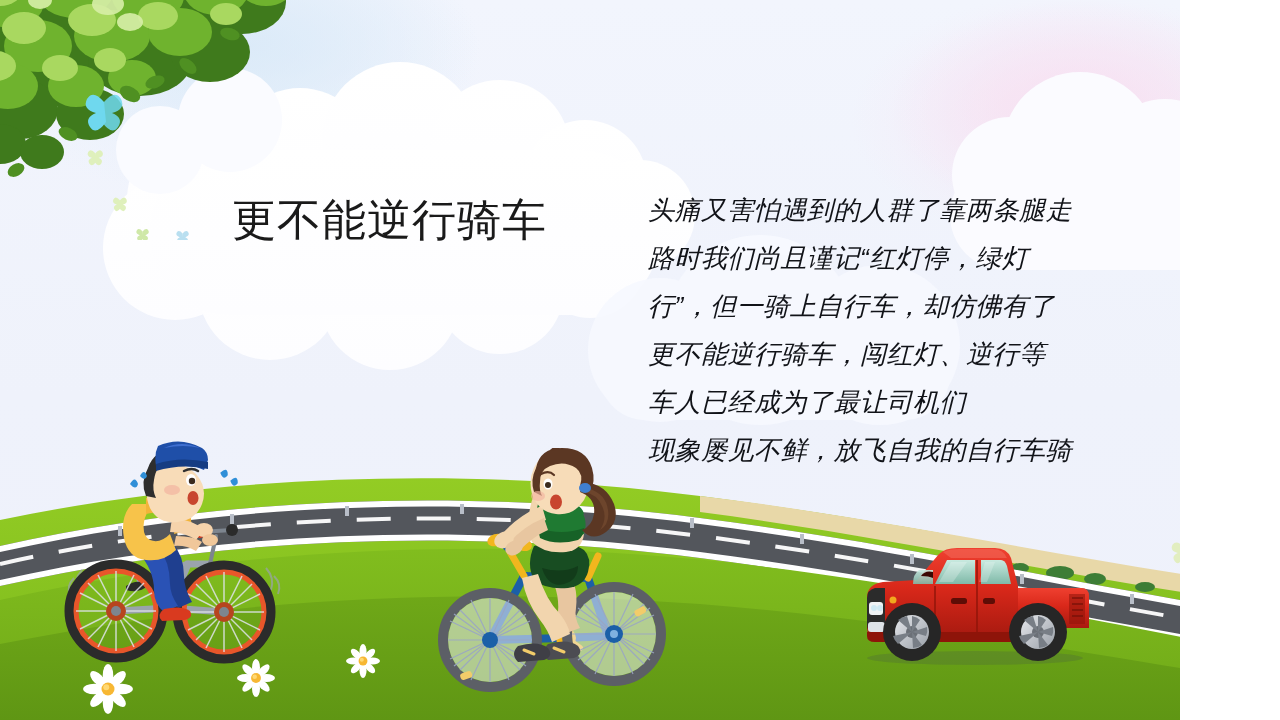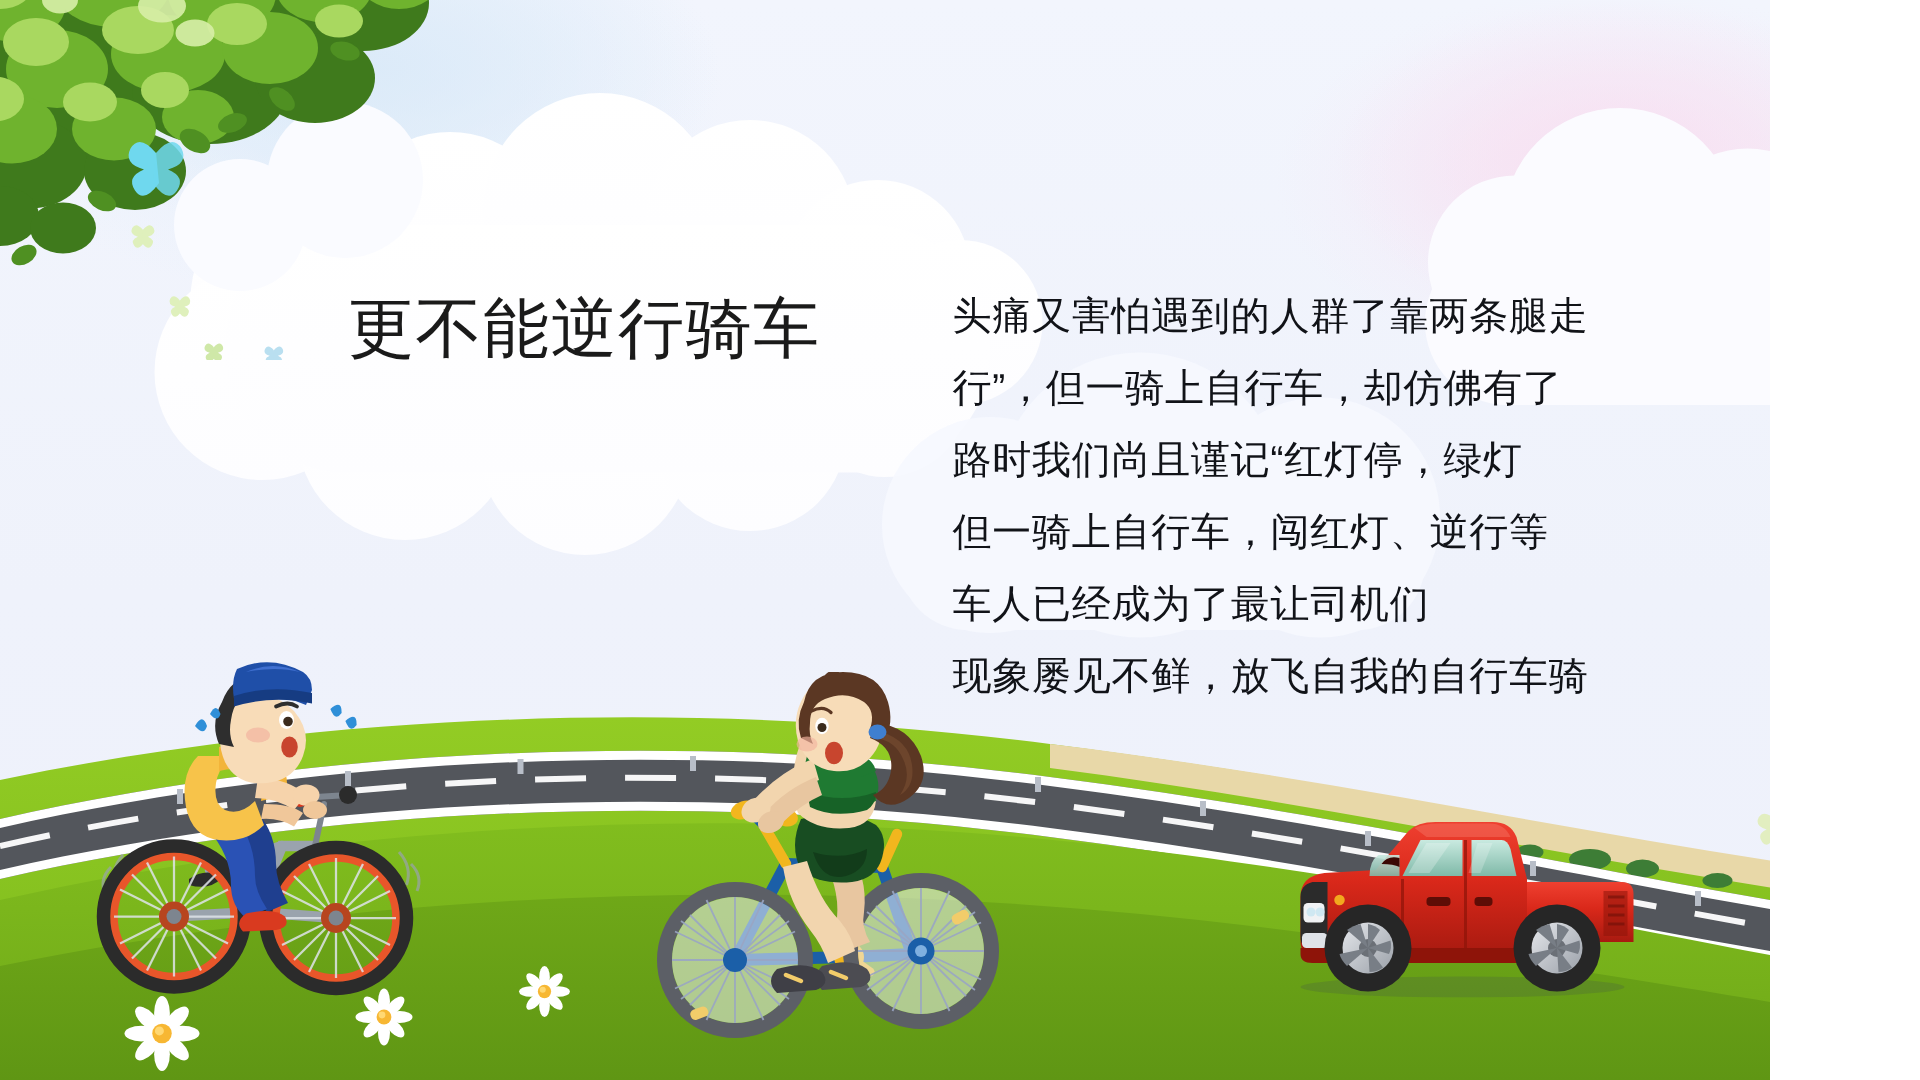--- a/index.html
+++ b/index.html
@@ -42,23 +42,24 @@
     line-height: 56px;
     letter-spacing: 1px;
     color: #1a1a1a;
     font-weight: 400;
     white-space: nowrap;
   }
 
   
   #body-text {
     position: absolute;
-    left: 635px;
+    left: 648px;
     top: 186px;
     width: 450px;
+    font-style: italic;
   }
   #body-text .ln {
     font-size: 26px;
     line-height: 48px;
     color: #111318;
     letter-spacing: 0.5px;
     white-space: nowrap;
   }
 
   
@@ -236,23 +237,23 @@
     <g fill="#e2eec0">
       <path d="M20 8 q-9 -9 -14 -2 q-4 8 7 11 q-9 4 -4 11 q5 7 11 -5 z"></path>
       <path d="M20 8 q9 -9 14 -2 q4 8 -7 11 q9 4 4 11 q-5 7 -11 -5 z" opacity="0.9"></path>
     </g>
   </svg>
 
   <div id="title">更不能逆行骑车</div>
 
   <div id="body-text">
     <div class="ln">头痛又害怕遇到的人群了靠两条腿走</div>
+    <div class="ln">路时我们尚且谨记“红灯停，绿灯</div>
     <div class="ln">行”，但一骑上自行车，却仿佛有了</div>
-    <div class="ln">路时我们尚且谨记“红灯停，绿灯</div>
-    <div class="ln">但一骑上自行车，闯红灯、逆行等</div>
+    <div class="ln">更不能逆行骑车，闯红灯、逆行等</div>
     <div class="ln">车人已经成为了最让司机们</div>
     <div class="ln">现象屡见不鲜，放飞自我的自行车骑</div>
   </div>
 
   <svg id="pine-trees" class="art" viewBox="0 0 170 100">
     <g fill="#cfd8e8">
       <rect x="16" y="50" width="9" height="30"></rect>
       <path d="M0 72 q12 -14 24 0 z"></path>
     </g>
     <g fill="#2f6b2c">

